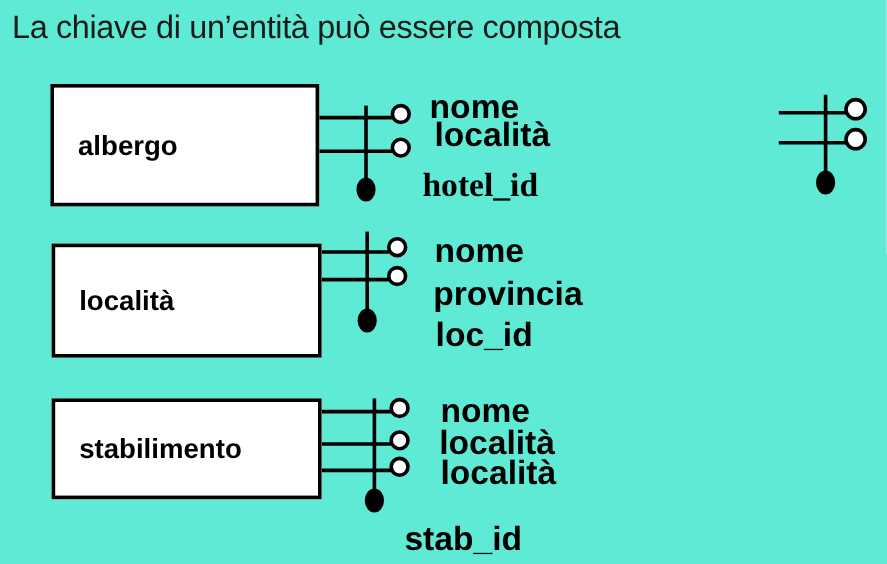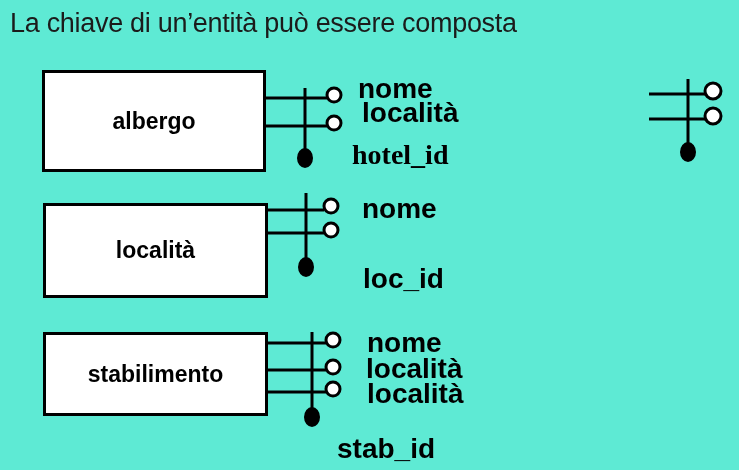--- a/index.html
+++ b/index.html
@@ -20,21 +20,22 @@
     color: #1b1b1b;
     white-space: nowrap;
   }
   .entity-box {
     position: absolute;
     box-sizing: border-box;
     border: 3px solid #000000;
     background: #ffffff;
     display: flex;
     align-items: center;
-    justify-content: center;
+    justify-content: flex-start;
+    padding-left: 20px;
   }
   .entity-box.albergo      { left: 42px; top: 70px;  width: 224px; height: 102px; }
   .entity-box.localita     { left: 43px; top: 203px; width: 225px; height: 95px; }
   .entity-box.stabilimento { left: 43px; top: 332px; width: 225px; height: 84px; }
   .entity-name {
     font-size: 23px;
     font-weight: bold;
     color: #000000;
   }
   .attr-label {
@@ -107,20 +108,21 @@
   </div>
   <div class="entity-box stabilimento">
     <span class="entity-name">stabilimento</span>
   </div>
 
   <div class="attr-label" style="left:358px; top:77px;">nome</div>
   <div class="attr-label" style="left:362px; top:101px;">località</div>
   <div class="attr-label" style="left:352px; top:143px;font-family:Liberation Serif, serif;">hotel_id</div>
 
   <div class="attr-label" style="left:362px; top:197px;">nome</div>
+  <div class="attr-label" style="left:361px; top:233px;">provincia</div>
   <div class="attr-label" style="left:351px; top:267px;margin-left:12px;">loc_id</div>
 
   <div class="attr-label" style="left:367px; top:331px;">nome</div>
   <div class="attr-label" style="left:366px; top:357px;">località</div>
   <div class="attr-label" style="left:367px; top:382px;">località</div>
   <div class="attr-label" style="left:337px; top:437px;">stab_id</div>
 
 </div>
 
 </body></html>

